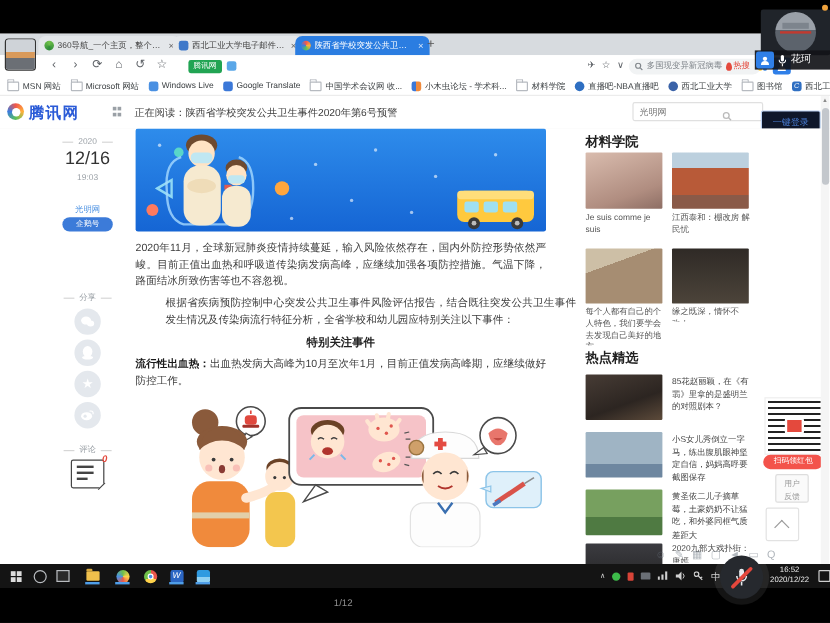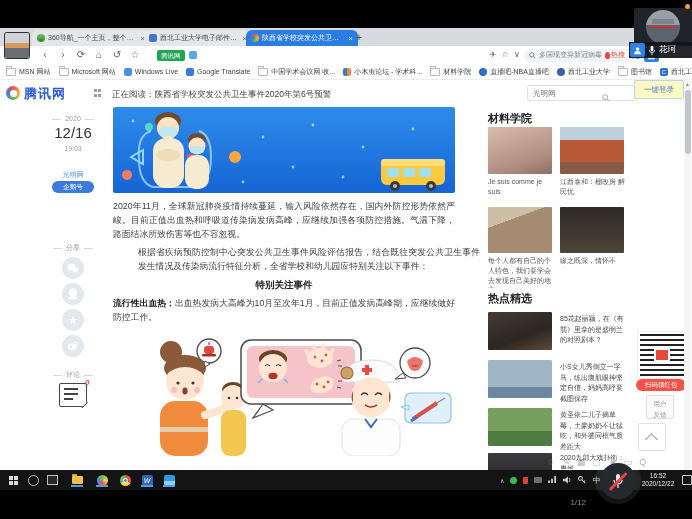--- a/index.html
+++ b/index.html
@@ -39,21 +39,21 @@
   .sitehead{position:absolute;top:52px;left:0;width:692px;height:27px;background:#fff;border-bottom:1px solid #f0f0f0;}
   .ringlogo{position:absolute;top:6px;left:6px;width:14px;height:14px;border-radius:50%;
             background:conic-gradient(#f2574b,#ffb03a,#58c15a,#3b7ce0,#f2574b);}
   .ringlogo::after{content:"";position:absolute;inset:3.5px;background:#fff;border-radius:50%;}
   .sitename{position:absolute;top:5px;left:24px;font-size:13px;font-weight:bold;color:#2b5bd7;letter-spacing:1px;}
   .gridico{position:absolute;top:9px;left:94px;width:8px;height:8px;display:grid;grid-template-columns:3px 3px;gap:1px;}
   .gridico i{background:#9aa0a6;width:3px;height:3px;}
   .reading{position:absolute;top:9px;left:112px;font-size:8.5px;color:#404040;white-space:nowrap;}
   .qsearch{position:absolute;top:5px;left:527px;width:88px;height:14px;border:1px solid #e0e0e0;border-radius:2px;font-size:7.5px;color:#333;padding:0 14px 0 5px;outline:none;background:#fff;font-family:inherit;}
   .qmag{position:absolute;top:8px;left:602px;}
-  .loginbtn{position:absolute;top:0;left:634px;width:48px;height:17px;background:#fef9c3;border:1px solid #bcd2f3;border-radius:2px;color:#4a7fd6;font-size:7.5px;text-align:center;line-height:17px;}
+  .loginbtn{position:absolute;top:12px;left:634px;width:48px;height:17px;background:#0f172a;border:1px solid #bcd2f3;border-radius:2px;color:#4a7fd6;font-size:7.5px;text-align:center;line-height:17px;}
   
   .content{position:absolute;top:79px;left:0;width:692px;height:363px;background:#fff;overflow:hidden;}
   .rail{position:absolute;top:0;left:35px;width:76px;height:363px;text-align:center;}
   .r-year{position:absolute;top:8px;left:0;width:76px;font-size:7px;color:#9aa0a6;}
   .r-year::before,.r-year::after{content:"";display:inline-block;width:9px;height:1px;background:#d6d6d6;vertical-align:middle;margin:0 4px;}
   .r-date{position:absolute;top:17px;left:0;width:76px;font-size:15px;color:#333;font-weight:500;}
   .r-time{position:absolute;top:38px;left:0;width:76px;font-size:7px;color:#9aa0a6;}
   .r-src{position:absolute;top:63px;left:0;width:76px;font-size:7px;color:#4a90e2;}
   .r-badge{position:absolute;top:74px;left:17px;width:42px;height:12px;background:#3c7bd9;border-radius:7px;color:#fff;font-size:6.5px;line-height:12px;}
   .r-lbl{position:absolute;left:0;width:76px;font-size:7px;color:#9aa0a6;}
@@ -109,21 +109,21 @@
   .tchrome::after{content:"";position:absolute;inset:3px;background:#4a90e2;border:1px solid #fff;border-radius:50%;}
   .tblue{width:11px;height:11px;background:#2b66c4;border-radius:2px;color:#fff;font-size:7px;line-height:11px;text-align:center;}
   .tphoto{width:11px;height:11px;background:linear-gradient(180deg,#2f9ae0 0 55%,#8fd0f2 55% 100%);border-radius:2px;}
   .active-ind{position:absolute;bottom:0;width:12px;height:2px;background:#4f9ee8;}
   .tray{position:absolute;top:0;height:20px;display:flex;align-items:center;gap:6px;color:#cfcfcf;font-size:7px;}
   .trdot{width:7px;height:7px;border-radius:50%;}
   .tktime{position:absolute;top:2px;left:638px;width:40px;color:#e8e8e8;font-size:6.5px;text-align:center;line-height:1.3;}
   .tknotif{position:absolute;top:5px;left:682px;width:8px;height:8px;border:1px solid #cfcfcf;border-radius:1px;}
   
   .bottomblack{position:absolute;top:490px;left:0;width:692px;height:29px;background:#000;}
-  .pageind{position:absolute;top:8px;left:14px;width:572px;text-align:right;color:#8f8f8f;font-size:8px;}
+  .pageind{position:absolute;top:8px;left:0;width:572px;text-align:center;color:#8f8f8f;font-size:8px;}
   .meettile{position:absolute;top:8px;right:0;width:58px;height:38px;background:#20242a;border-radius:2px;z-index:30;}
   .avatar{position:absolute;top:2px;left:12px;width:34px;height:34px;border-radius:50%;overflow:hidden;background:linear-gradient(180deg,#9aa0a8 0 45%,#5c636c 45% 100%);}
   .avatar::before{content:"";position:absolute;top:16px;left:4px;width:26px;height:2px;background:#c23a2f;}
   .avatar::after{content:"";position:absolute;top:9px;left:6px;width:22px;height:5px;background:#7d848d;}
   .namerow{position:absolute;top:42px;right:0;width:62px;height:16px;background:rgba(18,20,24,.92);display:flex;align-items:center;gap:3px;padding-left:1px;z-index:31;}
   .pbtn2{width:15px;height:14px;background:#2f7fe8;border-radius:2px;display:flex;align-items:center;justify-content:center;flex:none;}
   .pname{color:#fff;font-size:8.5px;white-space:nowrap;}
   .orangedot{position:absolute;top:4px;right:2px;width:5px;height:5px;border-radius:50%;background:#f0a23c;z-index:32;}
   .micmute{position:absolute;top:463px;left:600px;width:36px;height:36px;border-radius:50%;background:#26292e;
            box-shadow:0 0 0 5px rgba(255,255,255,.08);z-index:30;display:flex;align-items:center;justify-content:center;}

